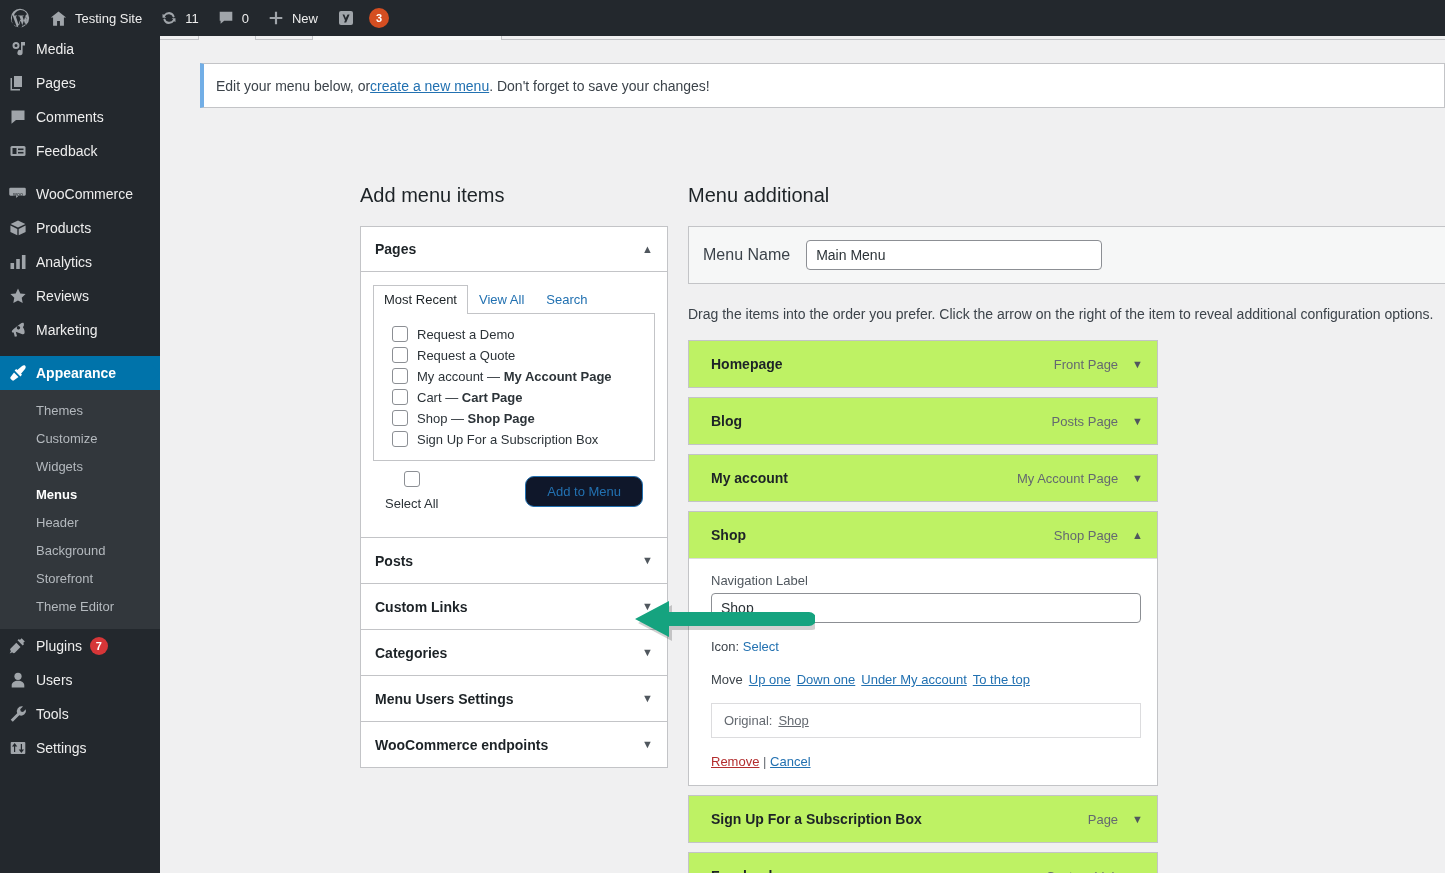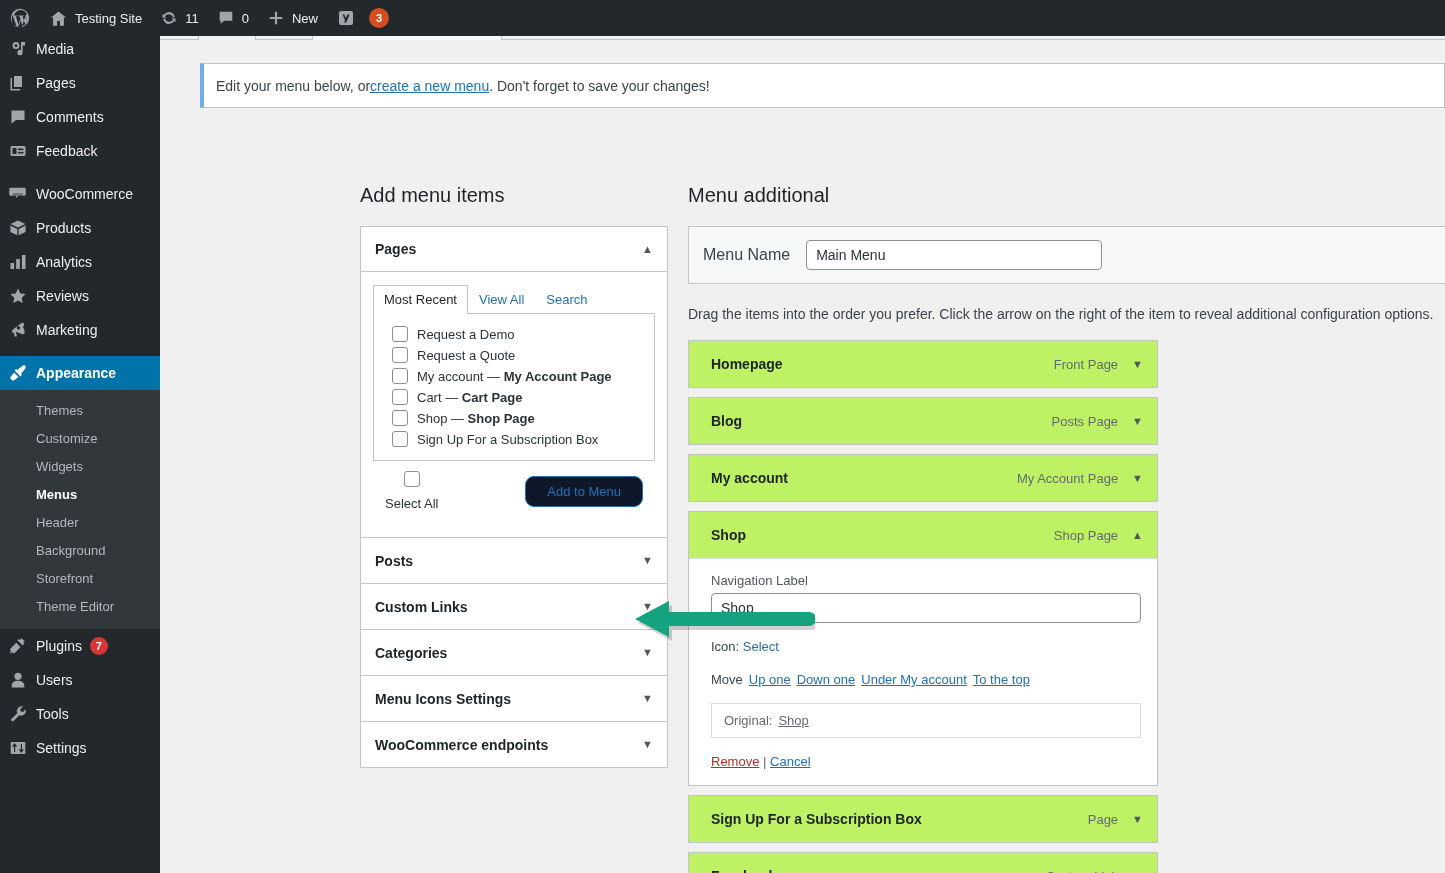--- a/index.html
+++ b/index.html
@@ -542,21 +542,21 @@
       </div>
     </div>
     <div class="postbox">
       <div class="pb-head">
         <span>Categories</span>
         <span class="pb-arrow">▼</span>
       </div>
     </div>
     <div class="postbox">
       <div class="pb-head">
-        <span>Menu Icons Settings</span>
+        <span>Menu Users Settings</span>
         <span class="pb-arrow">▼</span>
       </div>
     </div>
     <div class="postbox">
       <div class="pb-head">
         <span>WooCommerce endpoints</span>
         <span class="pb-arrow">▼</span>
       </div>
     </div>
   </div>

